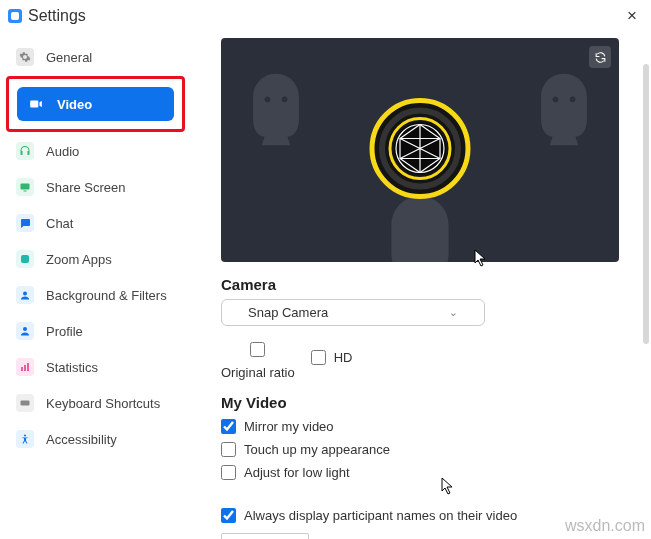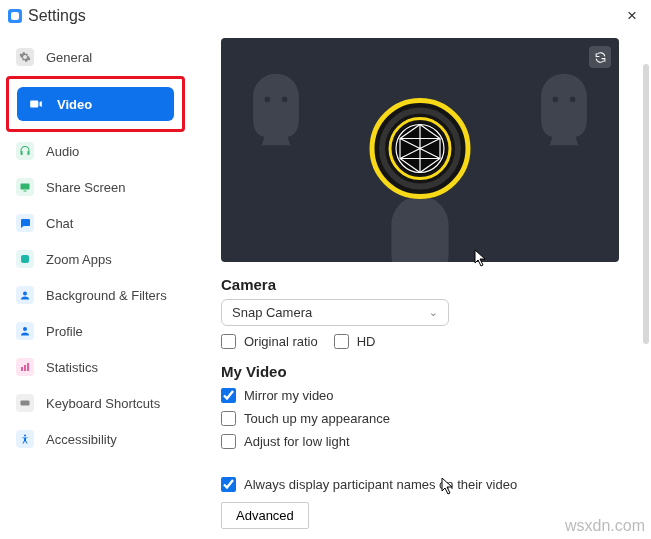--- a/index.html
+++ b/index.html
@@ -30,21 +30,21 @@
     .ic-kbd { background: #efefef; color: #888; }
     .ic-acc { background: #e6f3ff; color: #0E72ED; }
     .content { flex: 1; padding: 6px 18px 0 28px; position: relative; overflow: hidden; }
     .preview { width: 398px; height: 224px; background: #2a2f3a; border-radius: 4px; position: relative; overflow: hidden; }
     .ghost { position: absolute; opacity: 0.1; }
     .ghost svg { fill: #fff; }
     .lens { position: absolute; left: 50%; top: 50%; transform: translate(-50%, -50%); }
     .rotate-btn { position: absolute; top: 8px; right: 8px; width: 22px; height: 22px; background: rgba(255,255,255,0.15); border-radius: 4px; display: flex; align-items: center; justify-content: center; color: #fff; }
     .cursor { position: absolute; left: 474px; top: 249px; pointer-events: none; }
     .section-label { font-weight: 700; margin-top: 14px; margin-bottom: 6px; font-size: 15px; }
-    .select { width: 228px; border: 1px solid #ccc; border-radius: 6px; padding: 5px 10px; display: flex; align-items: center; justify-content: space-between; cursor: pointer; background: #fff; font-size: 13px; color: #333; }
+    .select { width: 264px; border: 1px solid #ccc; border-radius: 6px; padding: 5px 26px; display: flex; align-items: center; justify-content: space-between; cursor: pointer; background: #fff; font-size: 13px; color: #333; }
     .chevron { color: #888; font-size: 11px; }
     .row { display: flex; align-items: center; gap: 16px; margin-top: 8px; }
     .chk { display: flex; align-items: center; gap: 8px; font-size: 13px; color: #333; margin-top: 8px; }
     .chk input[type=checkbox] { width: 15px; height: 15px; accent-color: #0E72ED; cursor: pointer; }
     .spacer { height: 20px; }
     .btn { border: 1px solid #ccc; background: #fff; border-radius: 2px; padding: 5px 14px; font-size: 13px; cursor: pointer; margin-top: 10px; }
     .scrollbar { position: absolute; right: 2px; top: 32px; width: 6px; height: 280px; background: #d8d8d8; border-radius: 3px; }
     .watermark { position: absolute; right: 6px; bottom: 4px; color: #bbb; font-size: 16px; }
     .cursor2 { position: absolute; left: 441px; top: 477px; pointer-events: none; }
   </style>
@@ -191,21 +191,21 @@
           </svg>
       </div>
     </div>
 
     <div class="section-label">Camera</div>
     <div class="select">
       <span>Snap Camera</span>
       <span class="chevron">⌄</span>
     </div>
     <div class="row">
-      <label class="chk" style="margin-top:0;">
+      <label class="chk" style="margin-top:8px;flex-direction:column;">
         <input type="checkbox" style="">
         <span>Original ratio</span>
       </label>
       <label class="chk" style="margin-top:0;">
         <input type="checkbox" style="">
         <span>HD</span>
       </label>
     </div>
 
     <div class="section-label">My Video</div>

